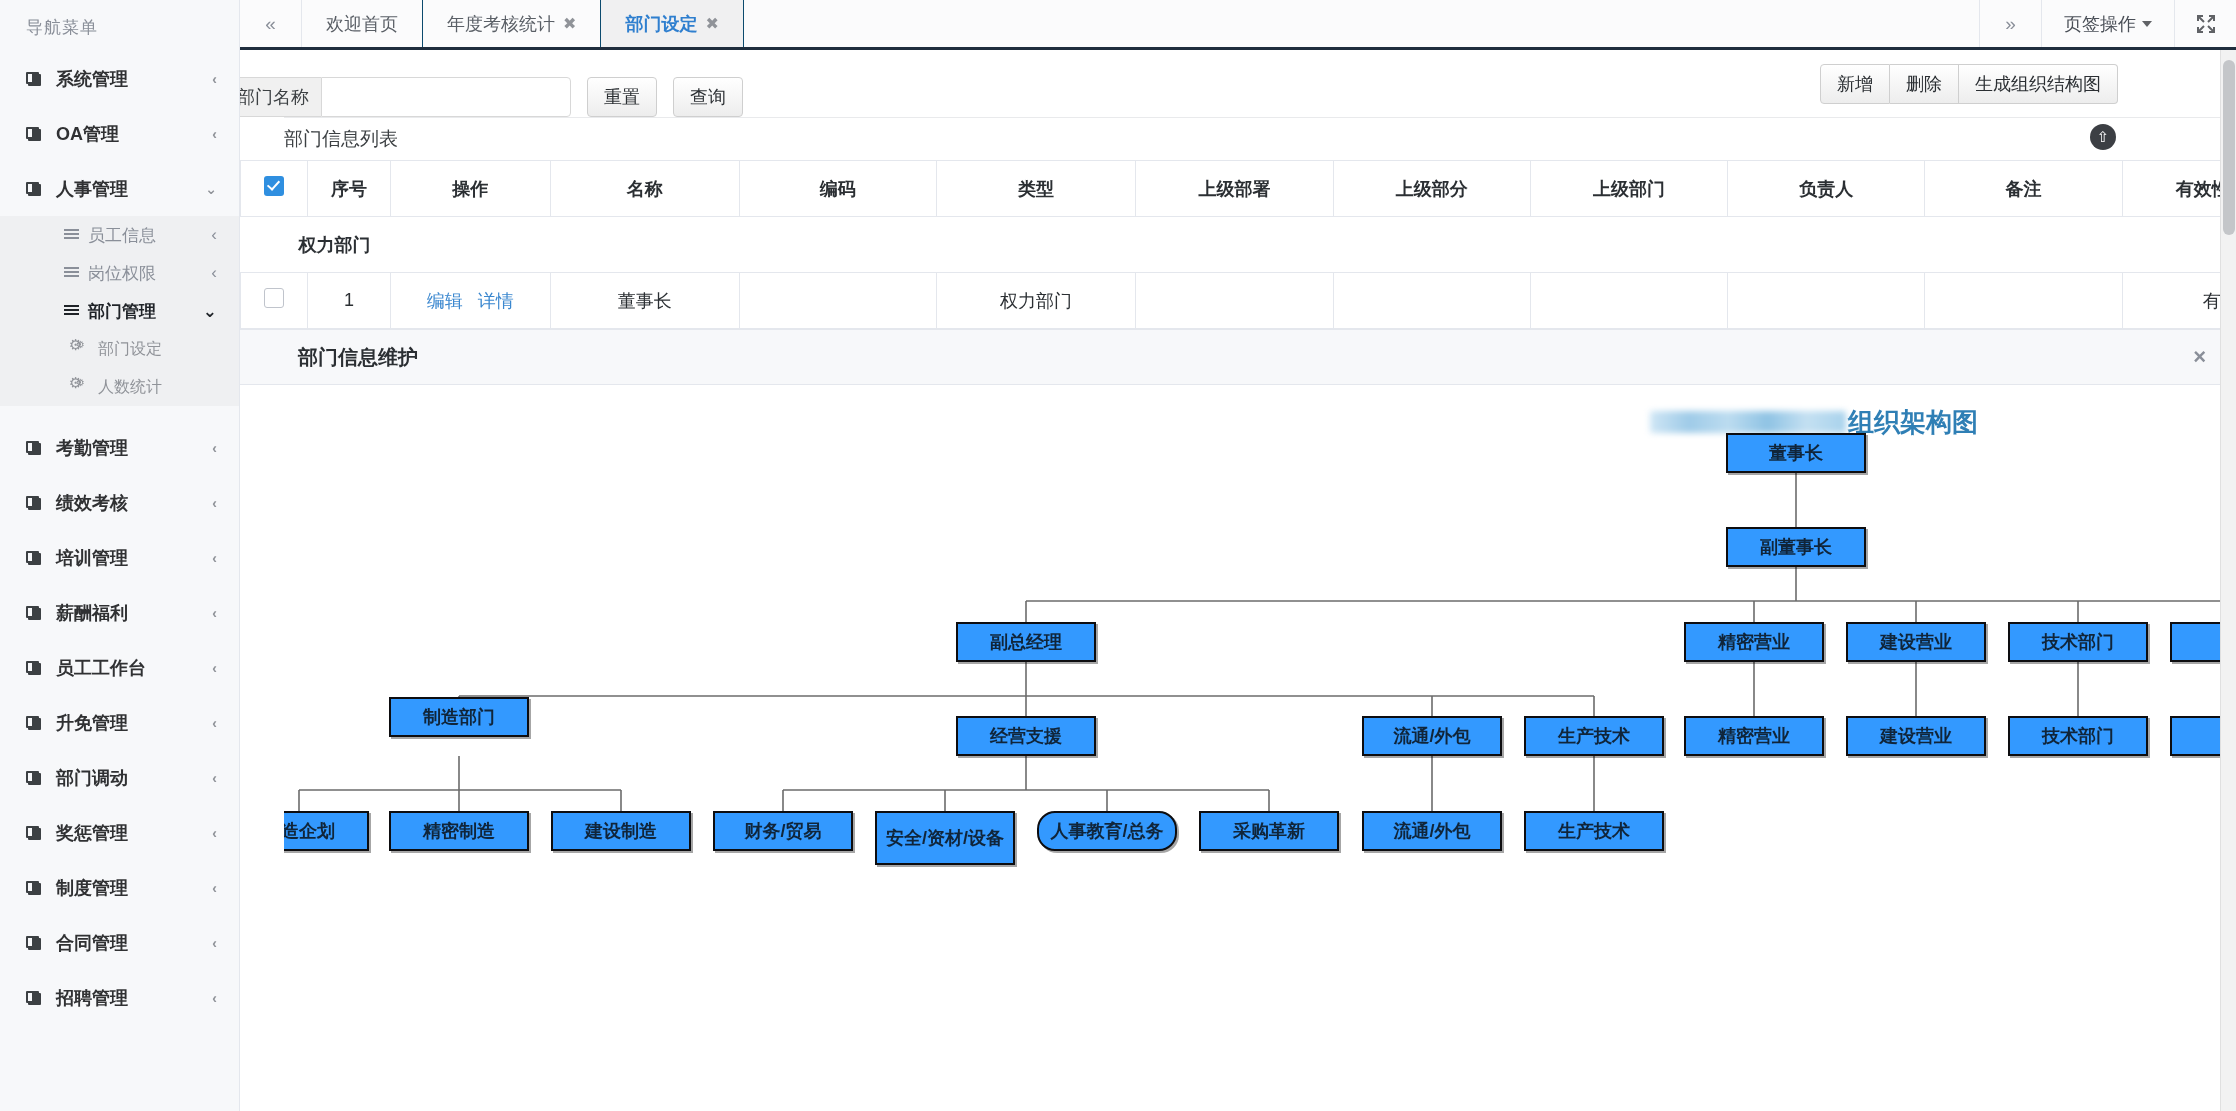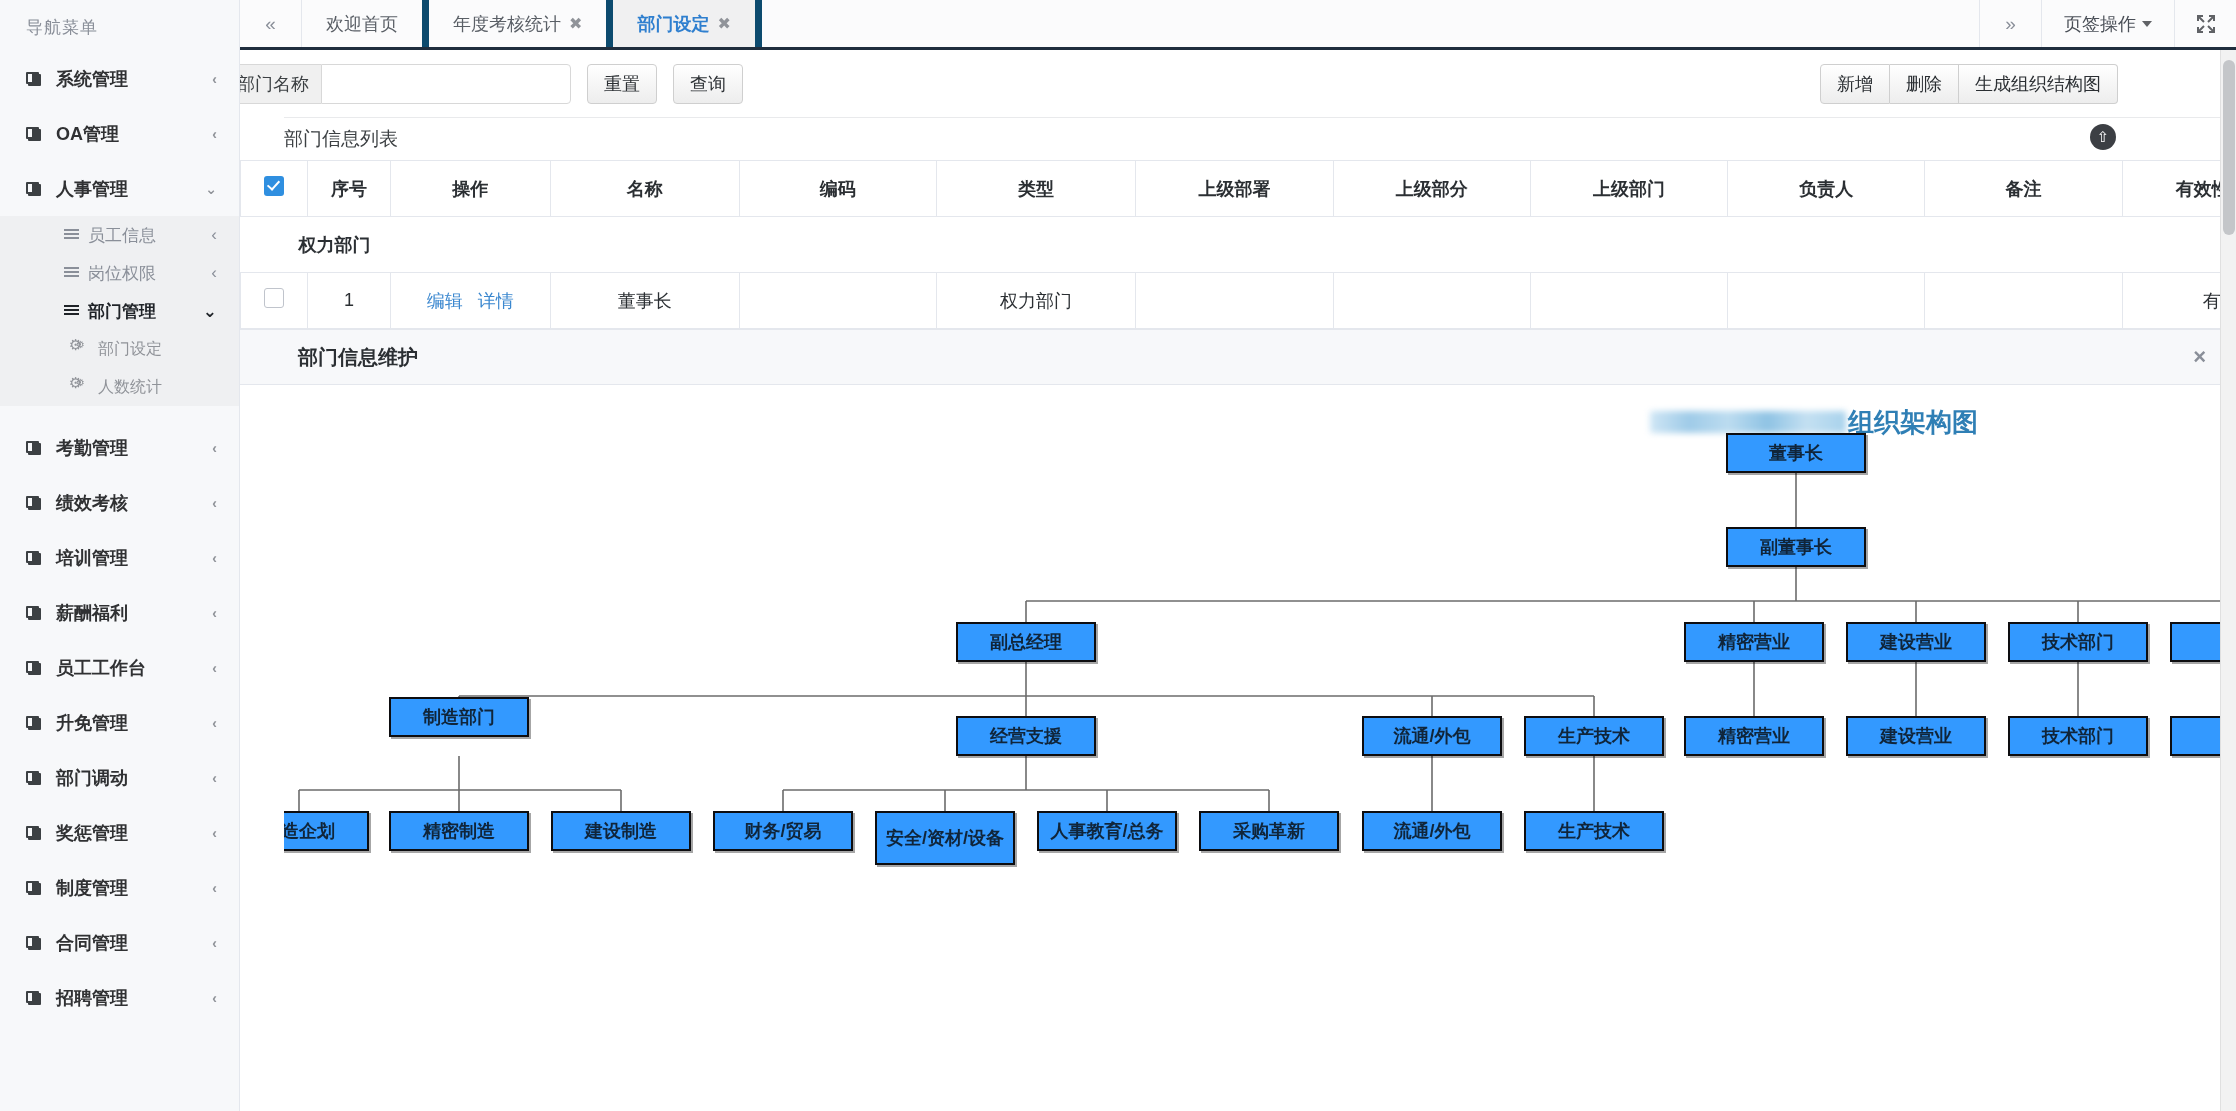--- a/index.html
+++ b/index.html
@@ -77,21 +77,21 @@
   }
   .tab-nav-btn {
     width: 62px; display:flex; align-items:center; justify-content:center;
     border-right: 1px solid #e4e7ed; color:#8a8f99; font-size:19px; cursor:pointer;
     background:#fbfbfc;
   }
   .tabs { display:flex; align-items:stretch; }
   .tab {
     display:flex; align-items:center; gap:8px;
     padding: 0 24px; font-size: 18px; color:#5a5f66;
-    border-right: 7px solid #0c4a6e; cursor:pointer; background:#fbfbfc;
+    border-right: 1px solid #0c4a6e; cursor:pointer; background:#fbfbfc;
     white-space: nowrap;
   }
   .tab.active { background:#f0f0f1; color:#2f7fcf; font-weight:bold; }
   .tab .x { color:#909399; font-size:16px; font-weight:normal; }
   .tabbar-right { margin-left:auto; display:flex; align-items:stretch; }
   .tab-fwd-btn {
     width: 62px; display:flex; align-items:center; justify-content:center;
     border-left: 1px solid #e4e7ed; color:#8a8f99; font-size:19px; cursor:pointer;
   }
   .tab-ops {
@@ -99,21 +99,21 @@
     border-left:1px solid #e4e7ed; font-size:18px; color:#4a4f57; cursor:pointer;
   }
   .tab-fs {
     width:62px; display:flex; align-items:center; justify-content:center;
     border-left:1px solid #e4e7ed; color:#606266; font-size:20px; cursor:pointer;
   }
   .caret-dn { display:inline-block; width:0;height:0;border-left:5px solid transparent;border-right:5px solid transparent;border-top:6px solid #606266;}
 
   
   .searchbar {
-    height: 68px; display:flex; align-items:center;
+    height: 68px; display:flex; align-items:flex-end;
     padding-left: 0; border-bottom: 1px solid #e9eaec; background:#fff;
     position: relative;
   }
   .field-wrap { display:flex; align-items:stretch; margin-left: -60px; }
   .field-label {
     background:#f0f0f0; border:1px solid #d8d8d8; border-right:none;
     display:flex; align-items:center; padding: 0 12px;
     font-size:18px; color:#3c4043; border-radius:4px 0 0 4px;
   }
   .field-input {
@@ -533,21 +533,21 @@
             <div class="node" style="left: 1240px; top: 331px; width: 140px; height: 40px;">生产技术</div>
             <div class="node" style="left: 1400px; top: 331px; width: 140px; height: 40px;">精密营业</div>
             <div class="node" style="left: 1562px; top: 331px; width: 140px; height: 40px;">建设营业</div>
             <div class="node" style="left: 1724px; top: 331px; width: 140px; height: 40px;">技术部门</div>
             <div class="node" style="left: 1886px; top: 331px; width: 140px; height: 40px;"></div>
             <div class="node" style="left: -55px; top: 426px; width: 140px; height: 40px;">制造企划</div>
             <div class="node" style="left: 105px; top: 426px; width: 140px; height: 40px;">精密制造</div>
             <div class="node" style="left: 267px; top: 426px; width: 140px; height: 40px;">建设制造</div>
             <div class="node" style="left: 429px; top: 426px; width: 140px; height: 40px;">财务/贸易</div>
             <div class="node" style="left: 591px; top: 426px; width: 140px; height: 54px;">安全/资材/设备</div>
-            <div class="node" style="left: 753px; top: 426px; width: 140px; height: 40px;">人事教育/总务</div>
+            <div class="node" style="left: 753px; top: 426px; width: 140px; height: 40px; border-radius: 18px;">人事教育/总务</div>
             <div class="node" style="left: 915px; top: 426px; width: 140px; height: 40px;">采购革新</div>
             <div class="node" style="left: 1078px; top: 426px; width: 140px; height: 40px;">流通/外包</div>
             <div class="node" style="left: 1240px; top: 426px; width: 140px; height: 40px;">生产技术</div>
           </div>
       </div>
 
     </div>
 
     <div class="vscroll">
       <div class="thumb"></div>

